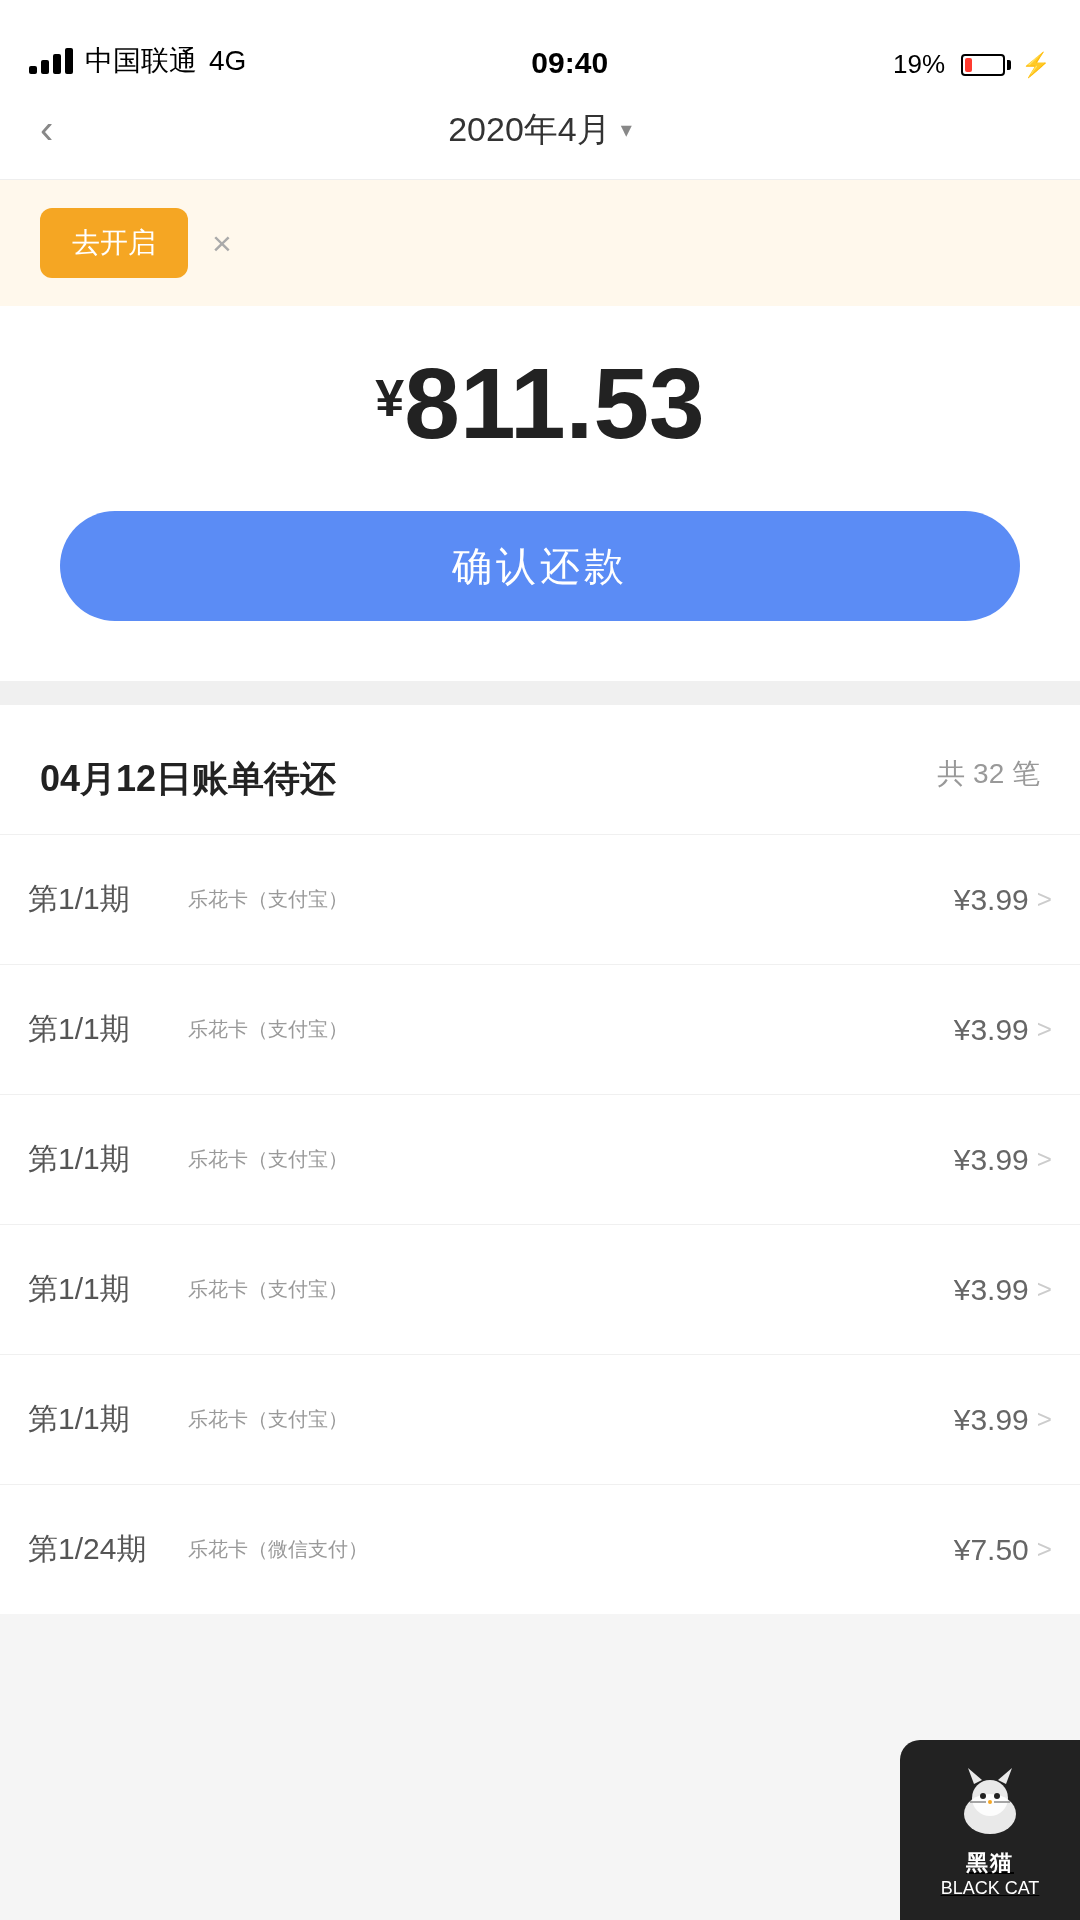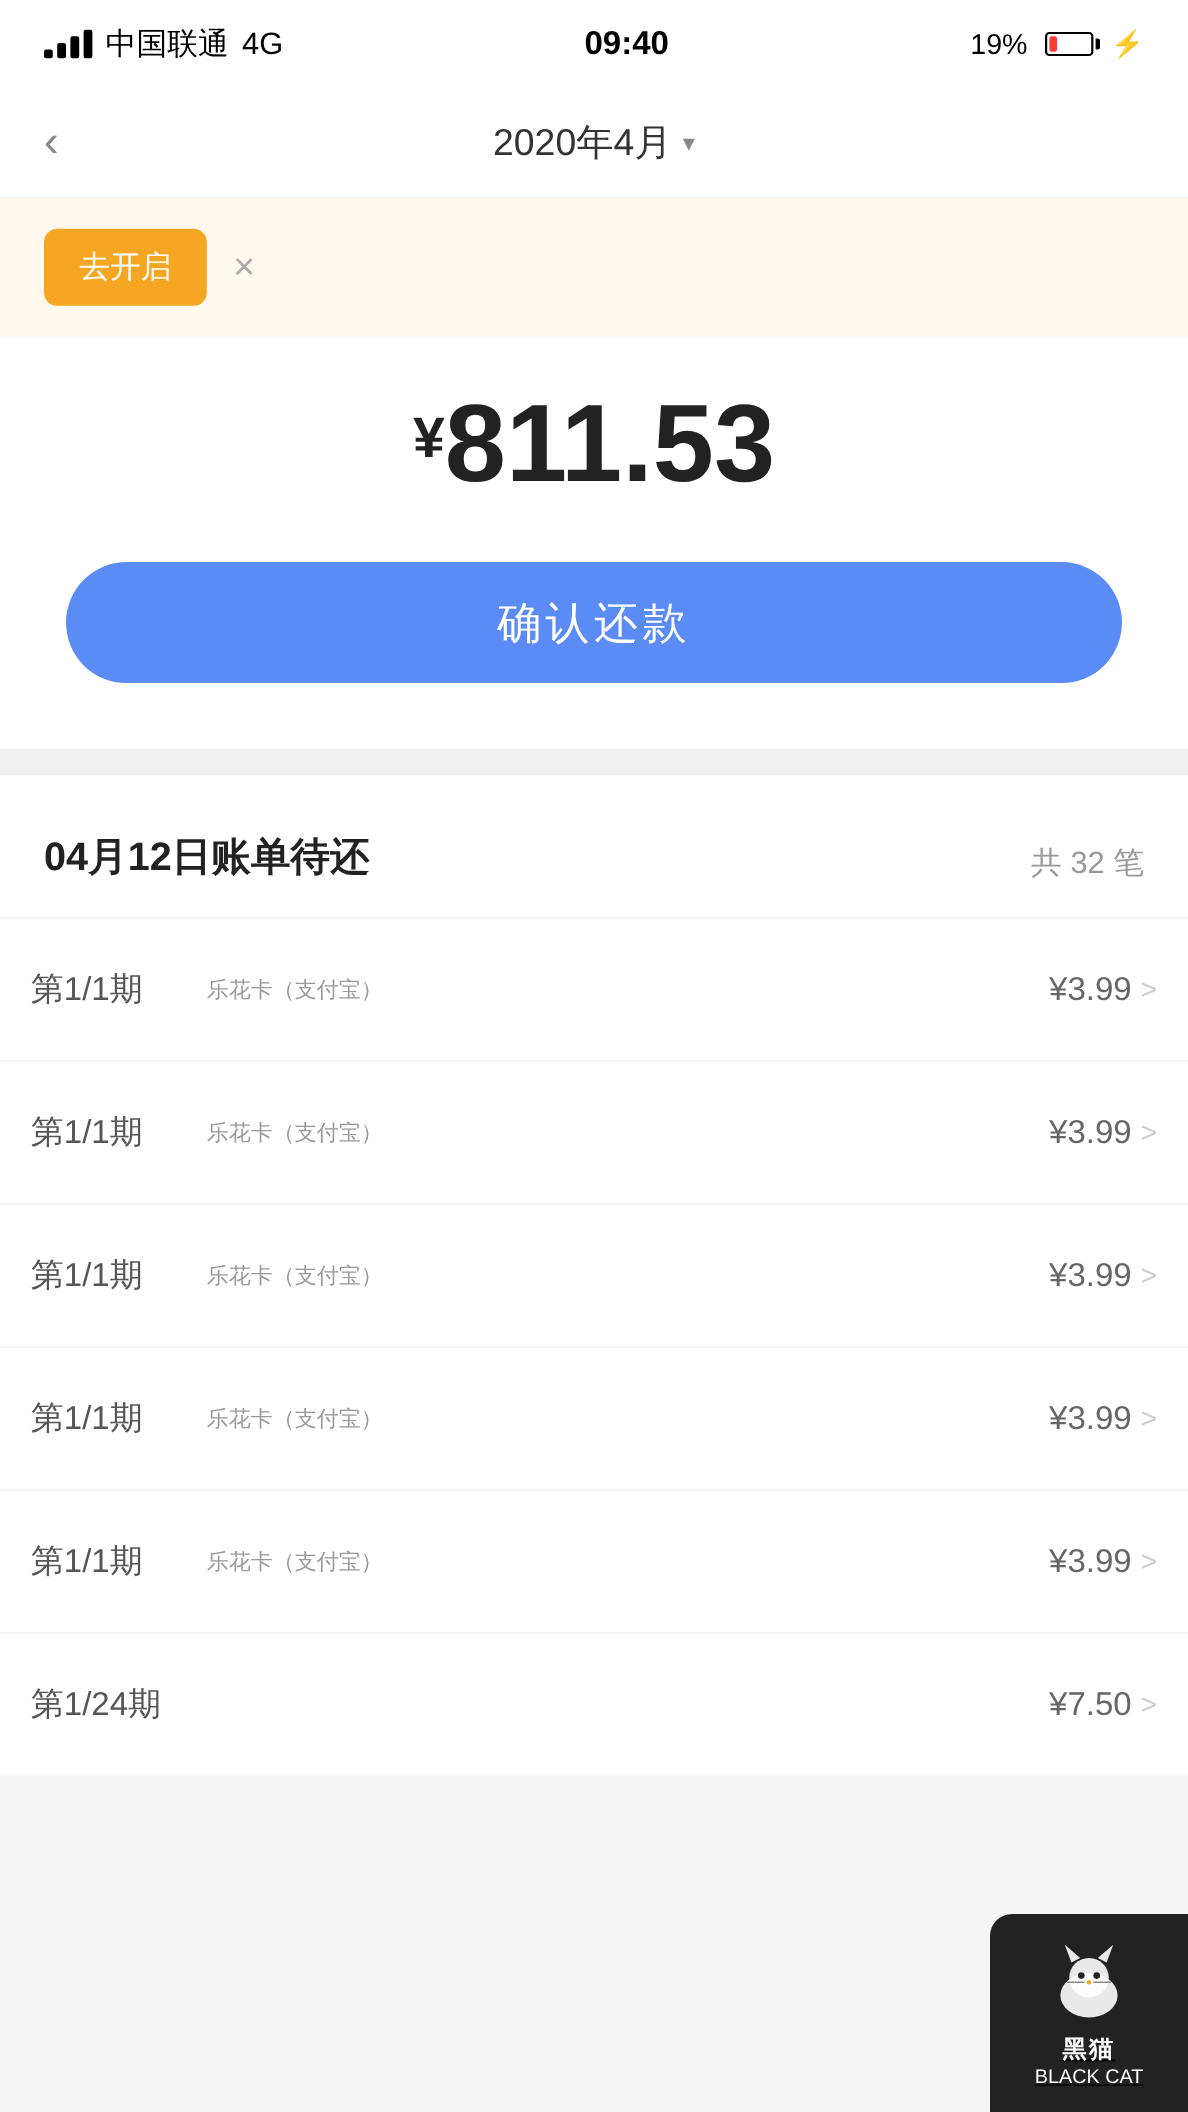--- a/index.html
+++ b/index.html
@@ -17,23 +17,23 @@
       position: relative;
       overflow-x: hidden;
     }
 
     
     .status-bar {
       width: 100%;
       height: 80px;
       background: #fff;
       display: flex;
-      align-items: center;
+      align-items: flex-end;
       justify-content: space-between;
-      padding: 0 40px;
+      padding: 0 29px;
     }
 
     .status-left {
       display: flex;
       align-items: center;
       gap: 12px;
       font-size: 28px;
       font-weight: 500;
       color: #000;
     }
@@ -220,21 +220,21 @@
     }
 
     
     .bills-section {
       background: #fff;
     }
 
     .bills-header {
       padding: 50px 40px 30px;
       display: flex;
-      align-items: flex-end;
+      align-items: flex-start;
       justify-content: space-between;
     }
 
     .bills-title {
       font-size: 36px;
       font-weight: 700;
       color: #222;
     }
 
     .bills-count {
@@ -415,20 +415,21 @@
         <span class="bill-period">第1/1期</span>
         <span class="bill-name">乐花卡（支付宝）</span>
         <span class="bill-amount">
           ¥3.99 <span class="bill-arrow">&gt;</span>
         </span>
       </div>
     </div>
       <div class="bill-item">
       <div class="bill-item-inner">
         <span class="bill-period">第1/24期</span>
+        <span class="bill-name">乐花卡（微信支付）</span>
         <span class="bill-amount">
           ¥7.50 <span class="bill-arrow">&gt;</span>
         </span>
       </div>
     </div>
     </div>
 </div>
 
 <div class="black-cat-watermark">
   <svg class="black-cat-icon" viewBox="0 0 80 80" fill="none">

